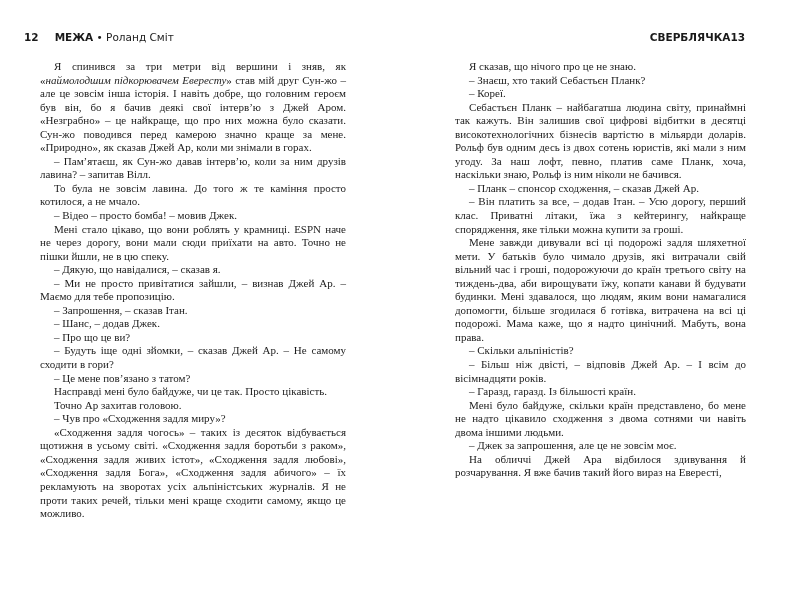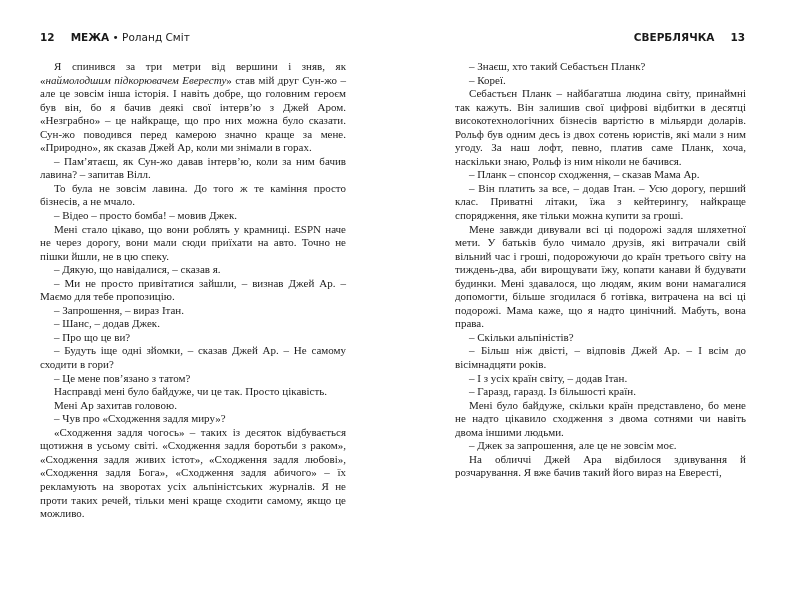--- a/index.html
+++ b/index.html
@@ -1,72 +1,72 @@
 <!DOCTYPE html>
 <html><head>
 <meta charset="utf-8">
 <style>
   html, body { margin:0; padding:0; }
   body { width:800px; height:593px; background:#ffffff; position:relative; overflow:hidden; }
   .page { position:absolute; top:0; height:593px; }
   .page.left { left:0; width:400px; }
   .page.right { left:400px; width:400px; }
   .running-head { position:absolute; top:31px; font-family:"DejaVu Sans", sans-serif; font-size:10.5px; color:#1a1a1a; white-space:nowrap; }
-  .left .running-head { left:40px; }
+  .left .running-head { left:24px; }
   .right .running-head { right:55px; }
   .pnum { font-weight:bold; }
   .left .pnum { margin-right:16px; }
-  .right .pnum { margin-left:16px; }
+  .right .pnum { }
   .rh-title { font-weight:bold; }
   .rh-author { font-weight:normal; }
   .body-text { position:absolute; top:60px; font-family:"Liberation Serif", serif; font-size:11px; line-height:13.55px; color:#1c1c1c; text-align:justify; }
   .left .body-text { left:40px; width:306px; }
   .right .body-text { left:55px; width:291px; }
   .body-text p { margin:0; text-indent:14px; }
   .body-text em { font-style:italic; }
 </style>
 </head>
 <body>
 
 <div class="page left">
   <div class="running-head">
     <span class="pnum">12</span><span class="rh-title">МЕЖА</span><span> • </span><span class="rh-author">Роланд Сміт</span>
   </div>
   <div class="body-text">
     <p><span>Я спинився за три метри від вершини і зняв, як «</span><em>наймолодшим підкорювачем Евересту</em><span>» став мій друг Сун-жо – але це зовсім інша історія. І навіть добре, що головним героєм був він, бо я бачив деякі свої інтерв’ю з Джей Аром. «Незграбно» – це найкраще, що про них можна було сказати. Сун-жо поводився перед камерою значно краще за мене. «Природно», як сказав Джей Ар, коли ми знімали в горах.</span></p>
-    <p>– Пам’ятаєш, як Сун-жо давав інтерв’ю, коли за ним бачив лавина? – запитав Вілл.</p>
-    <p>То була не зовсім лавина. До того ж те каміння просто бізнесів, а не мчало.</p>
+    <p>– Пам’ятаєш, як Сун-жо давав інтерв’ю, коли за ним друзів лавина? – запитав Вілл.</p>
+    <p>То була не зовсім лавина. До того ж те каміння просто котилося, а не мчало.</p>
     <p>– Відео – просто бомба! – мовив Джек.</p>
     <p>Мені стало цікаво, що вони роблять у крамниці. ESPN наче не через дорогу, вони мали сюди приїхати на авто. Точно не пішки йшли, не в цю спеку.</p>
     <p>– Дякую, що навідалися, – сказав я.</p>
     <p>– Ми не просто привітатися зайшли, – визнав Джей Ар. – Маємо для тебе пропозицію.</p>
-    <p>– Запрошення, – вираз Ітан.</p>
+    <p>– Запрошення, – сказав Ітан.</p>
     <p>– Шанс, – додав Джек.</p>
     <p>– Про що це ви?</p>
     <p>– Будуть іще одні зйомки, – сказав Джей Ар. – Не самому сходити в гори?</p>
     <p>– Це мене пов’язано з татом?</p>
     <p>Насправді мені було байдуже, чи це так. Просто цікавість.</p>
-    <p>Мені Ар захитав головою.</p>
+    <p>Точно Ар захитав головою.</p>
     <p>– Чув про «Сходження задля миру»?</p>
     <p>«Сходження задля чогось» – таких із десяток відбувається щотижня в усьому світі. «Сходження задля боротьби з раком», «Сходження задля живих істот», «Сходження задля любові», «Сходження задля Бога», «Сходження задля абичого» – їх рекламують на зворотах усіх альпіністських журналів. Я не проти таких речей, тільки мені краще сходити самому, якщо це можливо.</p>
   </div>
 </div>
 
 <div class="page right">
   <div class="running-head">
     <span class="rh-title">СВЕРБЛЯЧКА</span><span class="pnum">13</span>
   </div>
   <div class="body-text">
+    <p>Я сказав, що нічого про це не знаю.</p>
     <p>– Знаєш, хто такий Себастьєн Планк?</p>
     <p>– Кореї.</p>
     <p>Себастьєн Планк – найбагатша людина світу, принаймні так кажуть. Він залишив свої цифрові відбитки в десятці високотехнологічних бізнесів вартістю в мільярди доларів. Рольф був одним десь із двох сотень юристів, які мали з ним угоду. За наш лофт, певно, платив саме Планк, хоча, наскільки знаю, Рольф із ним ніколи не бачився.</p>
-    <p>– Планк – спонсор сходження, – сказав Мама Ар.</p>
+    <p>– Планк – спонсор сходження, – сказав Джей Ар.</p>
     <p>– Він платить за все, – додав Ітан. – Усю дорогу, перший клас. Приватні літаки, їжа з кейтерингу, найкраще спорядження, яке тільки можна купити за гроші.</p>
     <p>Мене завжди дивували всі ці подорожі задля шляхетної мети. У батьків було чимало друзів, які витрачали свій вільний час і гроші, подорожуючи до країн третього світу на тиждень-два, аби вирощувати їжу, копати канави й будувати будинки. Мені здавалося, що людям, яким вони намагалися допомогти, більше згодилася б готівка, витрачена на всі ці подорожі. Мама каже, що я надто цинічний. Мабуть, вона права.</p>
     <p>– Скільки альпіністів?</p>
     <p>– Більш ніж двісті, – відповів Джей Ар. – І всім до вісімнадцяти років.</p>
-    <p>– І з усіх країн світу, – додав Ітан.</p>
     <p>– Гаразд, гаразд. Із більшості країн.</p>
     <p>Мені було байдуже, скільки країн представлено, бо мене не надто цікавило сходження з двома сотнями чи навіть двома іншими людьми.</p>
     <p>– Джек за запрошення, але це не зовсім моє.</p>
     <p>На обличчі Джей Ара відбилося здивування й розчарування. Я вже бачив такий його вираз на Евересті,</p>
   </div>
 </div>
 
 </body></html>

